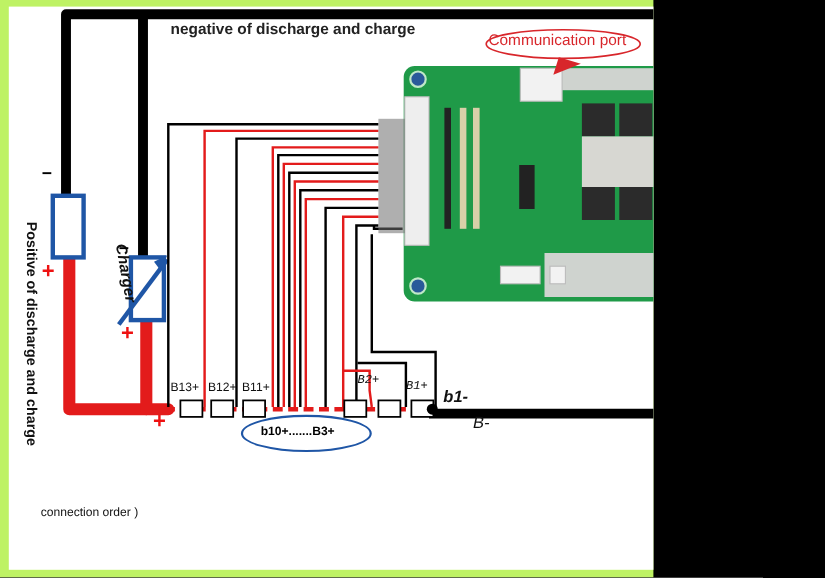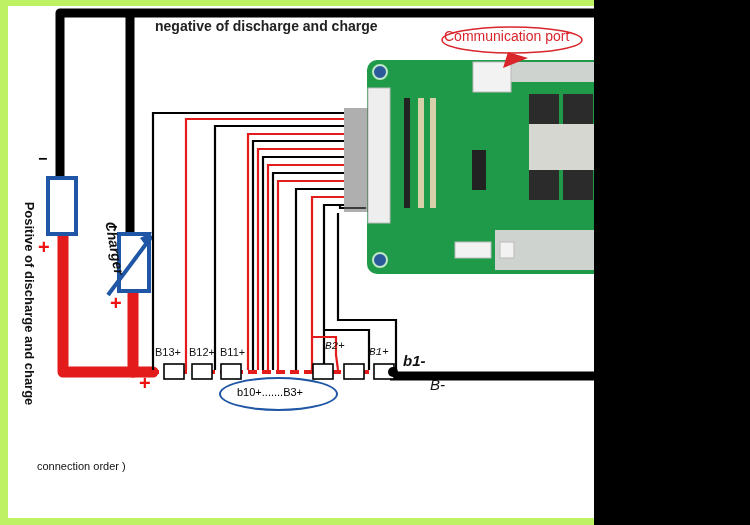--- a/index.html
+++ b/index.html
@@ -11,21 +11,21 @@
   .comm{left:444px;top:28px;font-size:14px;color:#d8262b;text-align:center;}
   .cminus{left:630px;top:36px;font-size:15px;font-weight:bold;}
   .bminus-paren{left:637px;top:300px;font-size:15px;color:#222;}
   .b1minus{left:403px;top:340px;font-size:15px;font-style:italic;font-weight:bold;margin-top:12px;}
   .bminus{left:430px;top:376px;font-size:15px;font-style:italic;}
   .side{left:-86px;top:296px;font-size:13px;font-weight:bold;transform:rotate(90deg);transform-origin:center;width:230px;text-align:center;}
   .charger{left:88px;top:240px;font-size:14px;font-style:italic;font-weight:bold;transform:rotate(80deg);}
   .tag{position:absolute;font-size:11px;color:#111;}
   .tag.it{font-style:italic;font-family:Liberation Mono, monospace;}
   .oval{position:absolute;left:219px;top:377px;width:115px;height:30px;border:2px solid #1f56a6;border-radius:50%;}
-  .ovaltxt{position:absolute;left:237px;top:386px;font-size:11px;font-weight:normal;text-align:right;}
+  .ovaltxt{position:absolute;left:237px;top:386px;font-size:11px;font-weight:bold;text-align:right;}
   .note1{left:44px;top:431px;font-size:13px;color:#111;}
   .note2{left:37px;top:460px;font-size:11px;color:#111;}
   .bold1{left:30px;top:481px;font-size:13px;font-weight:bold;color:#111;}
   .bold2{left:30px;top:504px;font-size:13px;font-weight:bold;color:#111;}
   .small{font-size:10px;}
   .plus{position:absolute;color:#e11;font-size:20px;font-weight:bold;}
   .minus{position:absolute;color:#000;font-size:16px;font-weight:bold;}
 </style>
 </head>
 <body>

